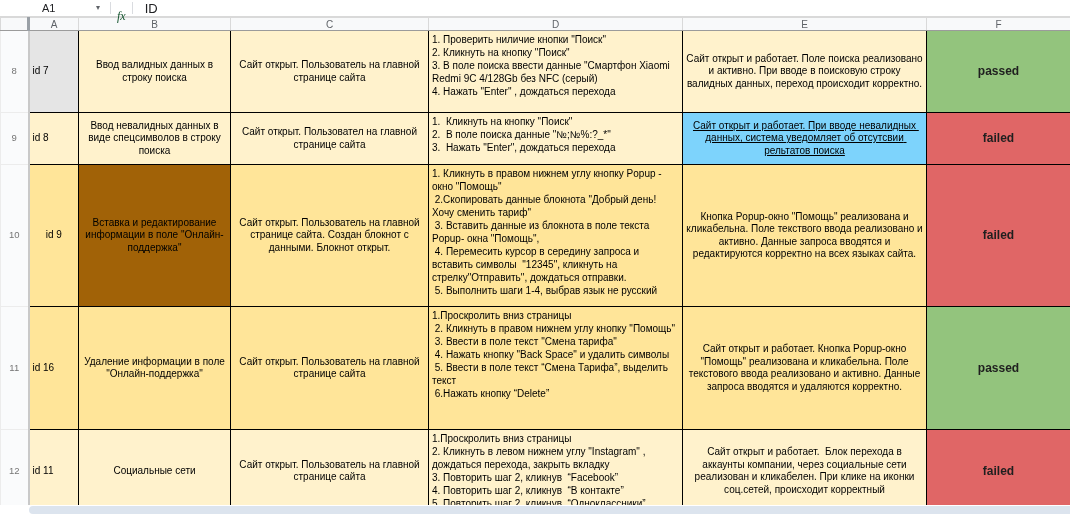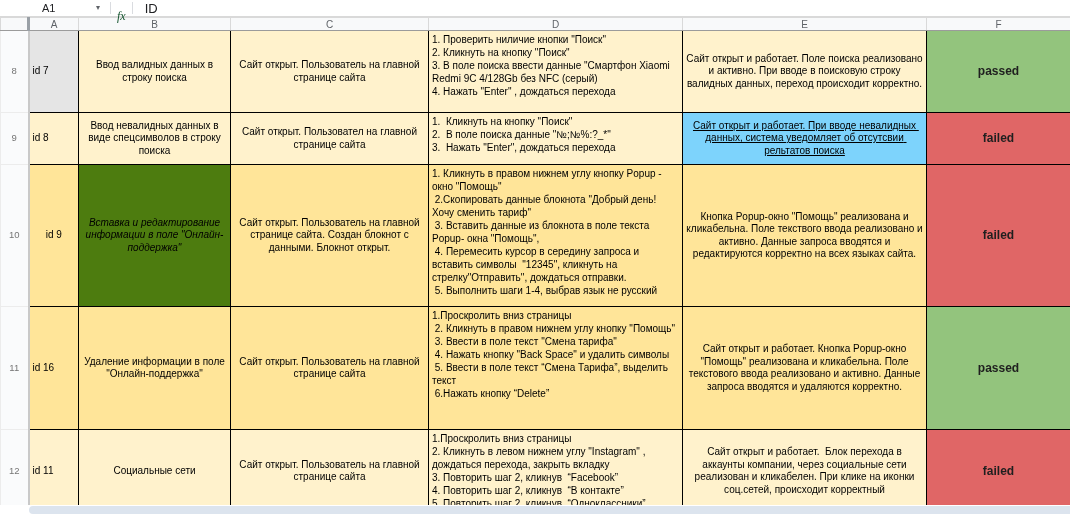--- a/index.html
+++ b/index.html
@@ -96,21 +96,21 @@
         <td class="cc" style="background: rgb(255, 242, 204);">Сайт открыт. Пользовател на главной странице сайта</td>
         <td class="cd" style="background: rgb(255, 242, 204);">1.  Кликнуть на кнопку "Поиск"
 2.  В поле поиска данные "№;№%:?_*"
 3.  Нажать "Enter", дождаться перехода</td>
         <td class="ce" style="background: #7dd3fc; text-decoration: underline;">Сайт открыт и работает. При вводе невалидных данных, система уведомляет об отсутсвии рельтатов поиска</td>
         <td class="cf" style="background: rgb(224, 102, 102);">failed</td>
       </tr>
       <tr>
         <td class="gut">10</td>
         <td class="ca" style="background: rgb(255, 229, 153); text-align: center;">id 9</td>
-        <td class="cb" style="background: #4d7c0f; font-style: italic;">Вставка и редактирование информации в поле "Онлайн-поддержка"</td>
+        <td class="cb" style="background: #a16207;">Вставка и редактирование информации в поле "Онлайн-поддержка"</td>
         <td class="cc" style="background: rgb(255, 229, 153);">Сайт открыт. Пользователь на главной странице сайта. Создан блокнот с данными. Блокнот открыт.</td>
         <td class="cd" style="background: rgb(255, 229, 153);">1. Кликнуть в правом нижнем углу кнопку Popup - окно "Помощь"
  2.Скопировать данные блокнота "Добрый день! Хочу сменить тариф"
  3. Вставить данные из блокнота в поле текста Popup- окна "Помощь",
  4. Перемесить курсор в середину запроса и вставить символы  "12345", кликнуть на стрелку"Отправить", дождаться отправки.
  5. Выполнить шаги 1-4, выбрав язык не русский</td>
         <td class="ce" style="background: rgb(255, 229, 153);">Кнопка Popup-окно "Помощь" реализована и кликабельна. Поле текствого ввода реализовано и активно. Данные запроса вводятся и редактируются корректно на всех языках сайта.</td>
         <td class="cf" style="background: rgb(224, 102, 102);">failed</td>
       </tr>
       <tr>

